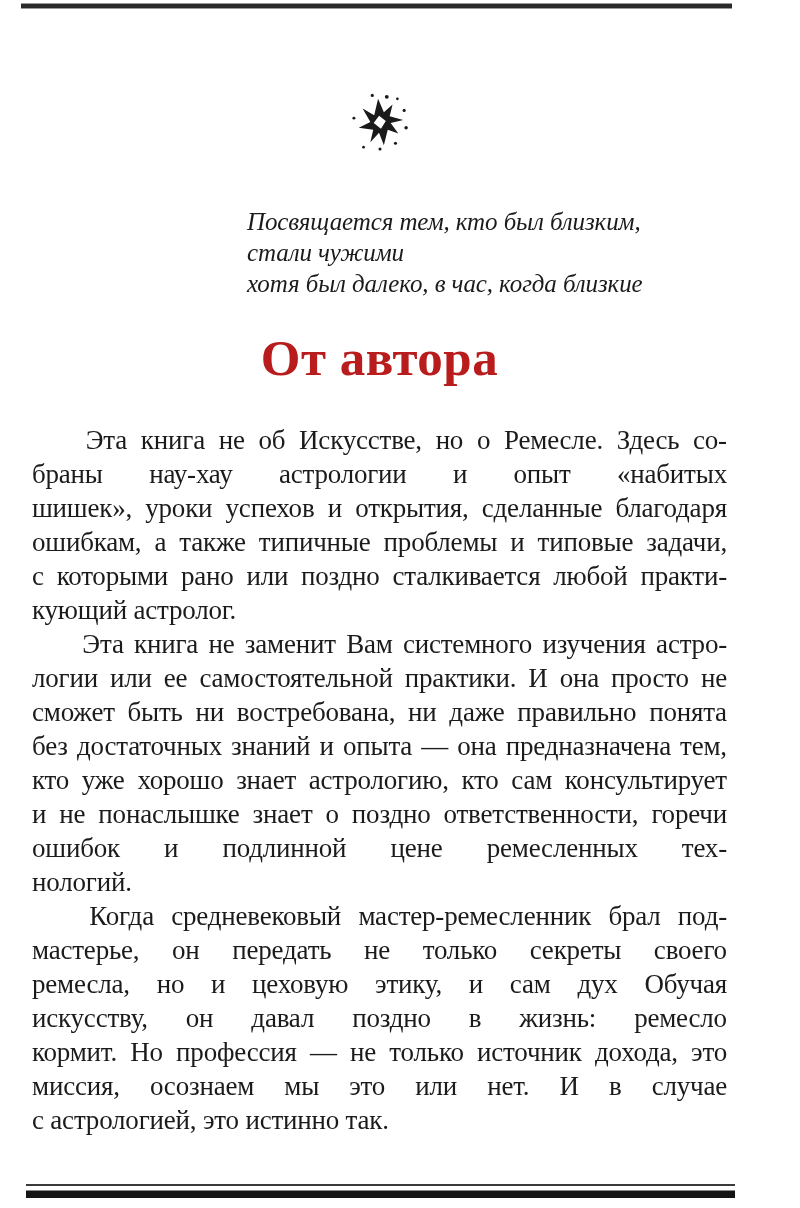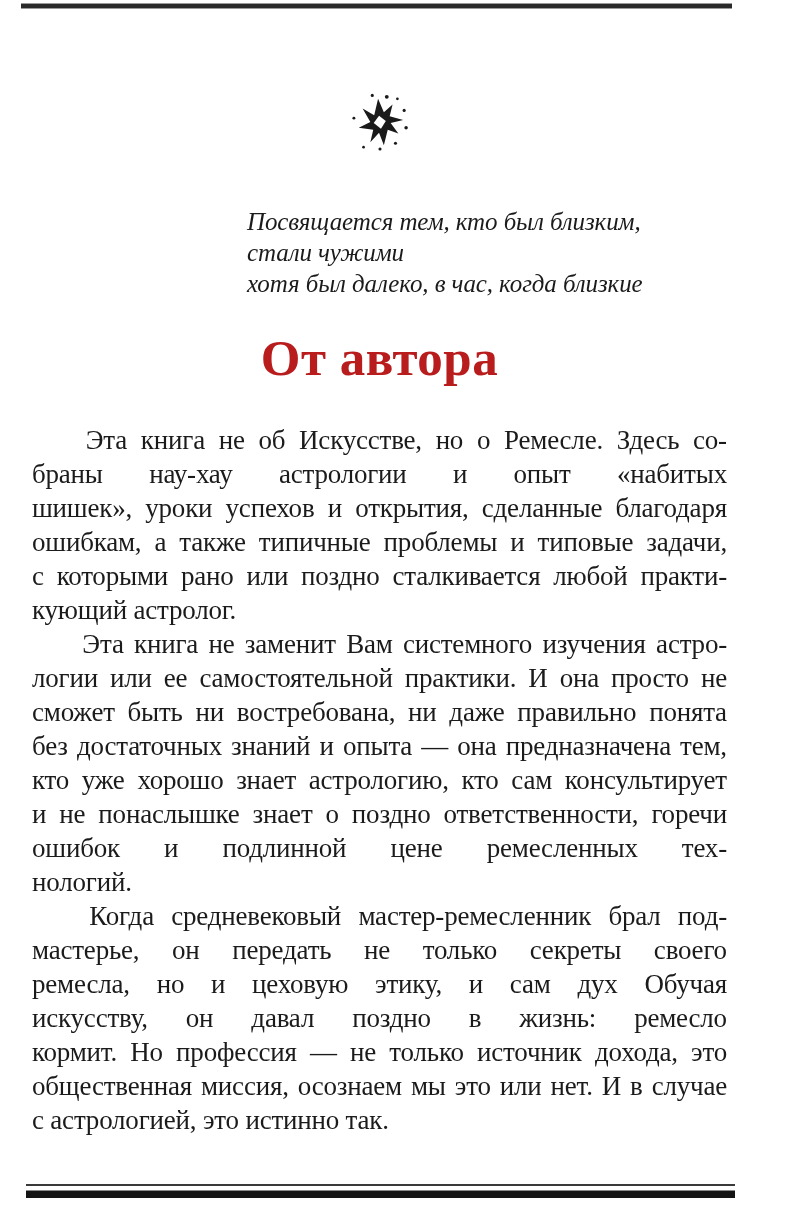--- a/index.html
+++ b/index.html
@@ -281,21 +281,20 @@
             <span>Но</span>
             <span>профессия</span>
             <span>—</span>
             <span>не</span>
             <span>только</span>
             <span>источник</span>
             <span>дохода,</span>
             <span>это</span>
           </div>
           <div class="line line-just">
-            <span>общественная</span>
             <span>миссия,</span>
             <span>осознаем</span>
             <span>мы</span>
             <span>это</span>
             <span>или</span>
             <span>нет.</span>
             <span>И</span>
             <span>в</span>
             <span>случае</span>
           </div>

